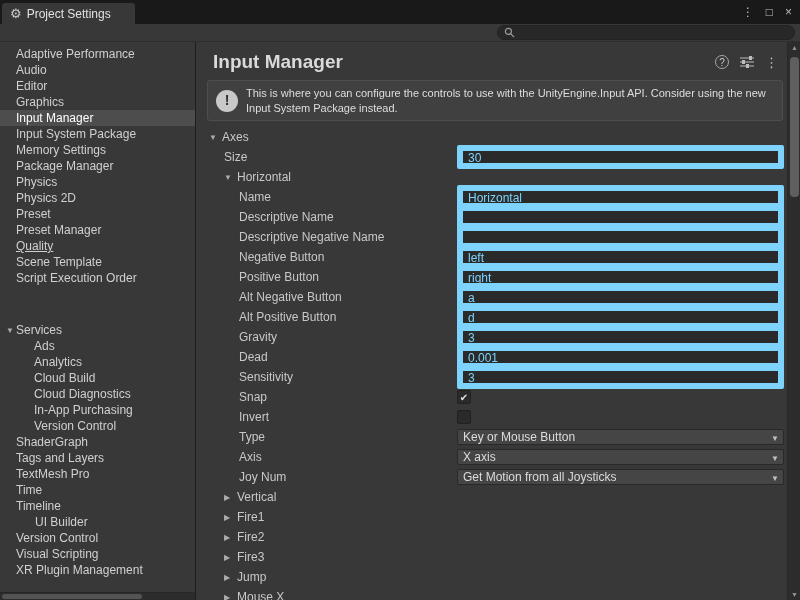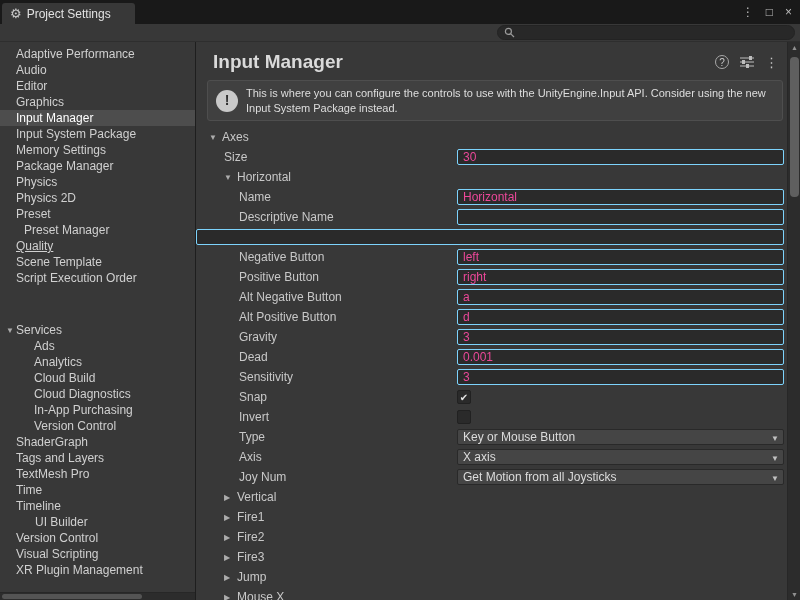--- a/index.html
+++ b/index.html
@@ -39,22 +39,22 @@
   .helpbox { margin:4px 17px 6px 11px; background:#404040; border:1px solid #4E4E4E; border-radius:3px;
     display:flex; align-items:center; gap:8px; padding:5px 8px; font-size:11px; line-height:1.32; color:#DEDEDE; }
   .info-ic { flex:none; width:22px; height:22px; border-radius:50%; background:#C9C9C9; color:#2E2E2E;
     font-weight:bold; font-size:14px; display:flex; align-items:center; justify-content:center; }
 
   
   .prop-row { height:20px; display:flex; align-items:center; padding-right:16px; }
   .prop-label { width:261px; flex:none; display:flex; align-items:center; white-space:nowrap; overflow:hidden; color:#C8C8C8; }
   .fold-icon { width:13px; flex:none; font-size:8px; color:#ACACAC; text-align:left; }
   .prop-field { flex:1; display:flex; align-items:center; min-width:0; }
-  .text-field { flex:1; height:16px; background:#2A2A2A; border:1px solid #7dd3fc; border-radius:2px;
-    padding:0 5px; line-height:14px; color:#ec4899; white-space:nowrap; overflow:hidden; }
+  .text-field { flex:1; height:24px; background:#2A2A2A; border:6px solid #7dd3fc; border-radius:2px;
+    padding:0 5px; line-height:14px; color:#7dd3fc; white-space:nowrap; overflow:hidden; }
   .dropdown { flex:1; height:16px; background:#454545; border:1px solid #292929; border-radius:2px;
     padding:0 18px 0 5px; line-height:14px; color:#DCDCDC; position:relative; white-space:nowrap; overflow:hidden; cursor:default; }
   .dropdown .arrow { position:absolute; right:4px; top:2px; font-size:8px; color:#C0C0C0; }
   .checkbox { width:14px; height:14px; background:#2A2A2A; border:1px solid #212121; border-radius:2px;
     display:flex; align-items:center; justify-content:center; font-size:10px; color:#E4E4E4; cursor:default; }
 
   
   .v-scroll { position:absolute; top:0; right:0; bottom:0; width:13px; background:#2C2C2C; border-left:1px solid #272727; }
   .v-thumb { position:absolute; top:15px; left:2px; width:9px; height:140px; background:#5F5F5F; border-radius:4px; }
   .v-up, .v-down { position:absolute; left:0; width:13px; text-align:center; font-size:7px; color:#909090; }
@@ -96,21 +96,21 @@
         <div class="side-item" style="padding-left: 16px;"><span>Audio</span></div>
         <div class="side-item" style="padding-left: 16px;"><span>Editor</span></div>
         <div class="side-item" style="padding-left: 16px;"><span>Graphics</span></div>
         <div class="side-item selected" style="padding-left: 16px;"><span>Input Manager</span></div>
         <div class="side-item" style="padding-left: 16px;"><span>Input System Package</span></div>
         <div class="side-item" style="padding-left: 16px;"><span>Memory Settings</span></div>
         <div class="side-item" style="padding-left: 16px;"><span>Package Manager</span></div>
         <div class="side-item" style="padding-left: 16px;"><span>Physics</span></div>
         <div class="side-item" style="padding-left: 16px;"><span>Physics 2D</span></div>
         <div class="side-item" style="padding-left: 16px;"><span>Preset</span></div>
-        <div class="side-item" style="padding-left: 24px;"><span>Preset Manager</span></div>
+        <div class="side-item" style="padding-left: 16px;"><span>Preset Manager</span></div>
         <div class="side-item" style="padding-left: 16px; text-decoration: underline;"><span>Quality</span></div>
         <div class="side-item" style="padding-left: 16px;"><span>Scene Template</span></div>
         <div class="side-item" style="padding-left: 16px;"><span>Script Execution Order</span></div>
         <div class="side-item" style="padding-left: 16px; margin-top: 36px;"><span class="fold">▼</span><span>Services</span></div>
         <div class="side-item" style="padding-left: 34px;"><span>Ads</span></div>
         <div class="side-item" style="padding-left: 34px;"><span>Analytics</span></div>
         <div class="side-item" style="padding-left: 34px;"><span>Cloud Build</span></div>
         <div class="side-item" style="padding-left: 34px;"><span>Cloud Diagnostics</span></div>
         <div class="side-item" style="padding-left: 34px;"><span>In-App Purchasing</span></div>
         <div class="side-item" style="padding-left: 34px;"><span>Version Control</span></div>
@@ -186,20 +186,23 @@
         </div>
         <div class="prop-row">
           <div class="prop-label" style="padding-left: 43px;">
             <span>Descriptive Name</span>
           </div>
           <div class="prop-field">
             <div class="text-field"></div>
           </div>
         </div>
         <div class="prop-row">
+          <div class="prop-label" style="padding-left: 43px;">
+            <span>Descriptive Negative Name</span>
+          </div>
           <div class="prop-field">
             <div class="text-field"></div>
           </div>
         </div>
         <div class="prop-row">
           <div class="prop-label" style="padding-left: 43px;">
             <span>Negative Button</span>
           </div>
           <div class="prop-field">
             <div class="text-field">left</div>

